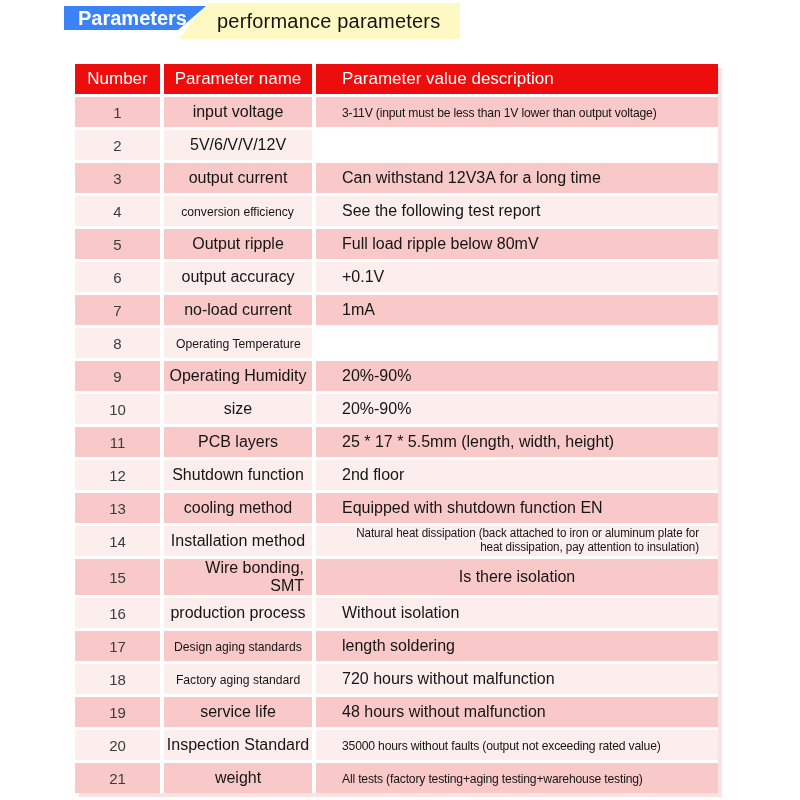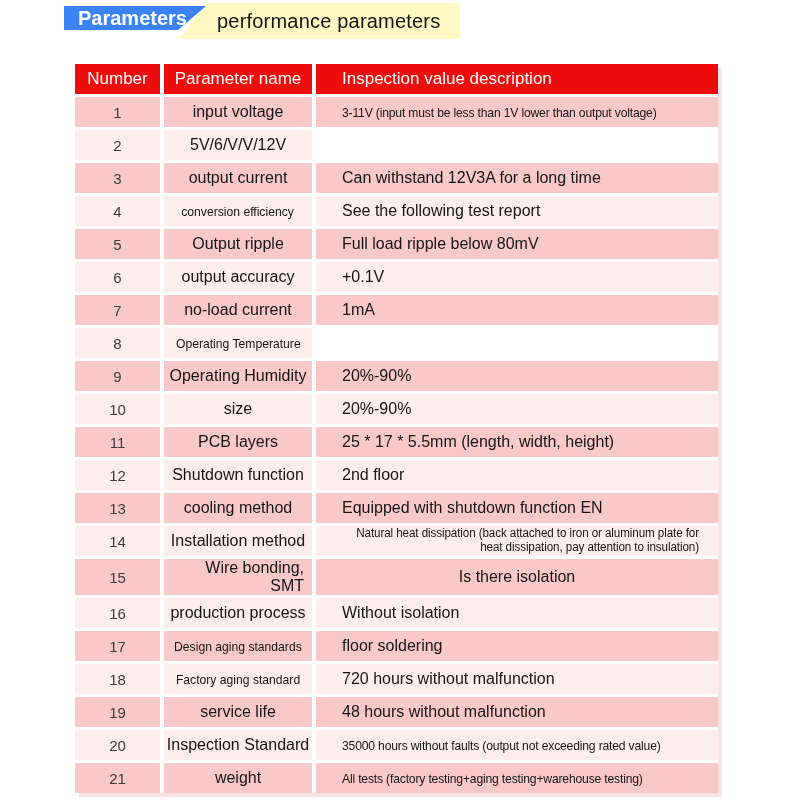--- a/index.html
+++ b/index.html
@@ -81,21 +81,21 @@
     </div>
     <div class="banner-badge">
       <span class="t">Parameters</span>
     </div>
   </div>
 
   <div class="spec-table">
     <div class="thead">
       <div class="th col-num">Number</div>
       <div class="th col-name">Parameter name</div>
-      <div class="th col-value">Inspection value description</div>
+      <div class="th col-value">Parameter value description</div>
     </div>
     <div id="rows">
         <div class="row">
           <div class="cell num">
             <span class="t">1</span>
           </div>
           <div class="cell name">
             <span class="t">input voltage</span>
           </div>
           <div class="cell value val-sm">
@@ -262,21 +262,21 @@
           </div>
         </div>
         <div class="row">
           <div class="cell num">
             <span class="t">17</span>
           </div>
           <div class="cell name name-sm">
             <span class="t">Design aging standards</span>
           </div>
           <div class="cell value">
-            <span class="t">floor soldering</span>
+            <span class="t">length soldering</span>
           </div>
         </div>
         <div class="row">
           <div class="cell num">
             <span class="t">18</span>
           </div>
           <div class="cell name name-sm">
             <span class="t">Factory aging standard</span>
           </div>
           <div class="cell value">

